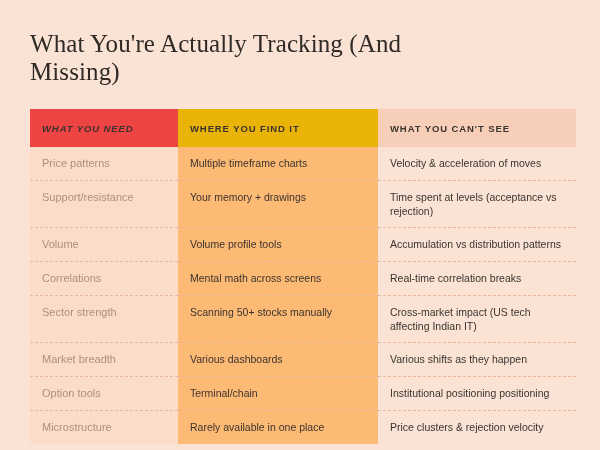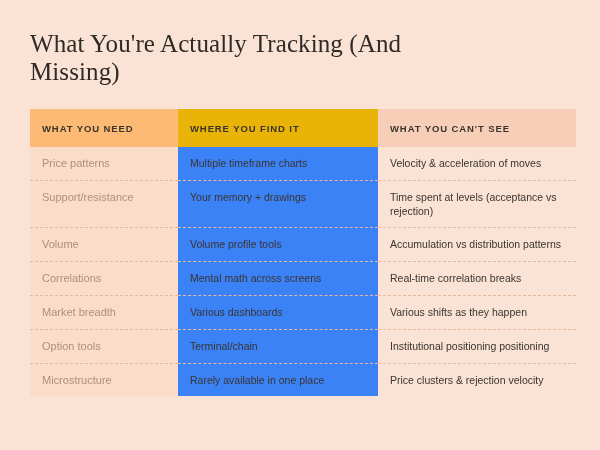--- a/index.html
+++ b/index.html
@@ -42,42 +42,42 @@
     background: #f7cfb8;
     text-align: left;
     font-size: 9.5px;
     font-weight: bold;
     letter-spacing: 0.9px;
     color: #3a332e;
     padding: 11px 10px 11px 12px;
     vertical-align: middle;
     height: 16px;
   }
-  thead th.col-need { background: #fdba74; }
+  thead th.col-need { background: #ef4444; font-style: italic; }
   thead th.col-find { background: #eab308; }
   thead th.col-cant { background: #f7cfb8; }
 
   tbody td {
     font-size: 10.5px;
     color: #3b342f;
     padding: 9px 12px 9px 12px;
     vertical-align: top;
     line-height: 1.35;
     border-bottom: 1px dashed #e8b89c;
   }
   tbody tr:last-child td {
     border-bottom: none;
   }
   tbody td.need {
     background: #fbdcc9;
     color: #b08f7c;
     font-size: 11px;
   }
   tbody td.find {
-    background: #3b82f6;
+    background: #fdba74;
     color: #3b342f;
   }
   tbody td.cant {
     background: transparent;
     color: #3b342f;
   }
   tbody td.find, tbody td.cant {
     border-bottom: 1px dashed #e8b89c;
   }
 </style>
@@ -116,20 +116,25 @@
         <td class="need">Volume</td>
         <td class="find">Volume profile tools</td>
         <td class="cant">Accumulation vs distribution patterns</td>
       </tr>
       <tr>
         <td class="need">Correlations</td>
         <td class="find">Mental math across screens</td>
         <td class="cant">Real-time correlation breaks</td>
       </tr>
       <tr>
+        <td class="need">Sector strength</td>
+        <td class="find">Scanning 50+ stocks manually</td>
+        <td class="cant">Cross-market impact (US tech affecting Indian IT)</td>
+      </tr>
+      <tr>
         <td class="need">Market breadth</td>
         <td class="find">Various dashboards</td>
         <td class="cant">Various shifts as they happen</td>
       </tr>
       <tr>
         <td class="need">Option tools</td>
         <td class="find">Terminal/chain</td>
         <td class="cant">Institutional positioning positioning</td>
       </tr>
       <tr>

